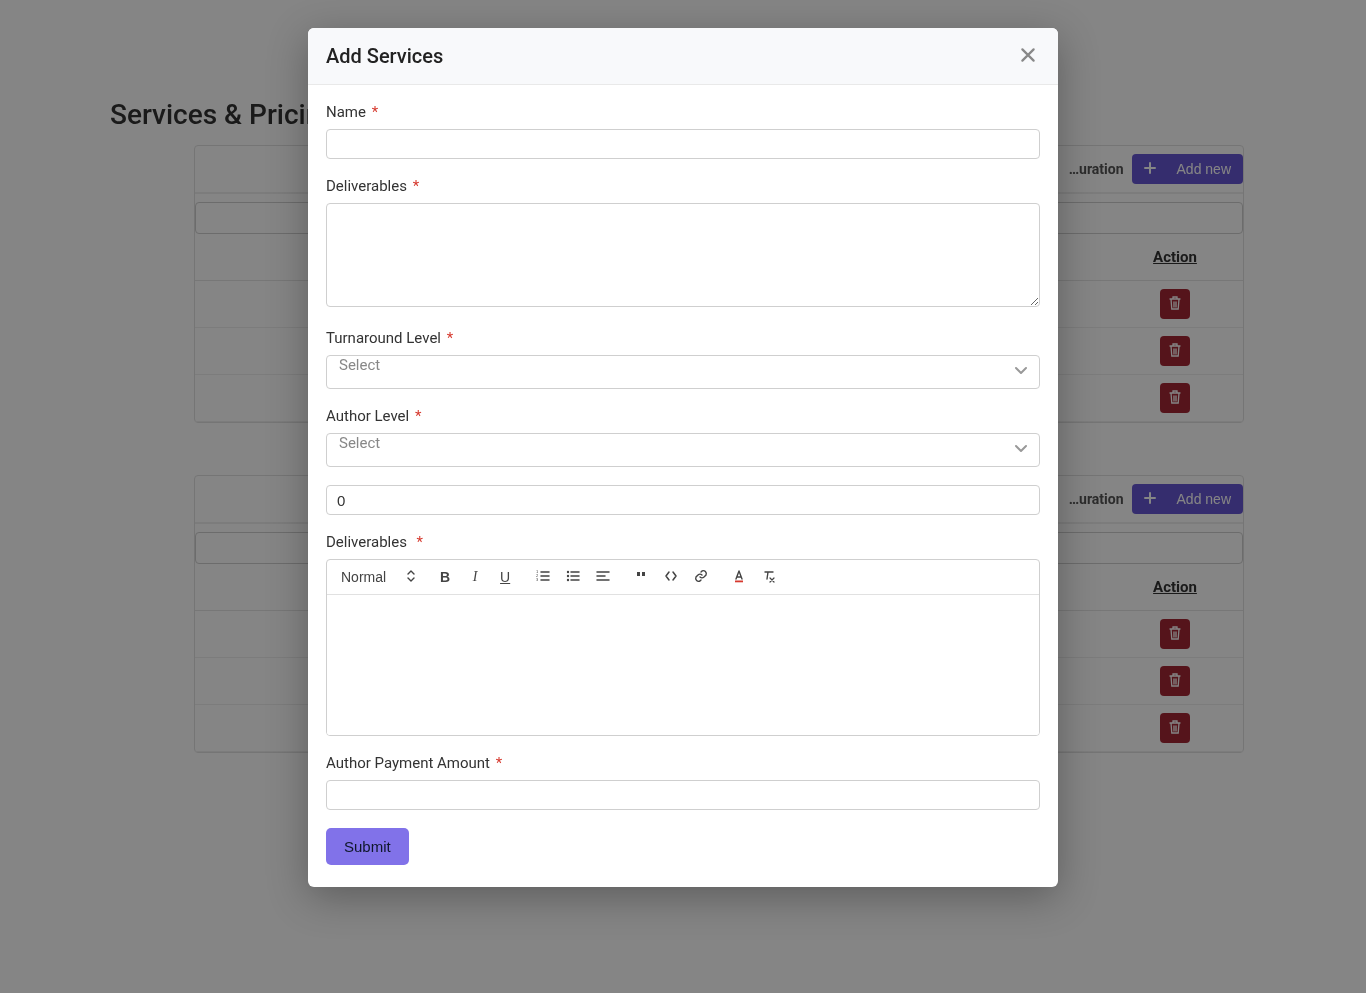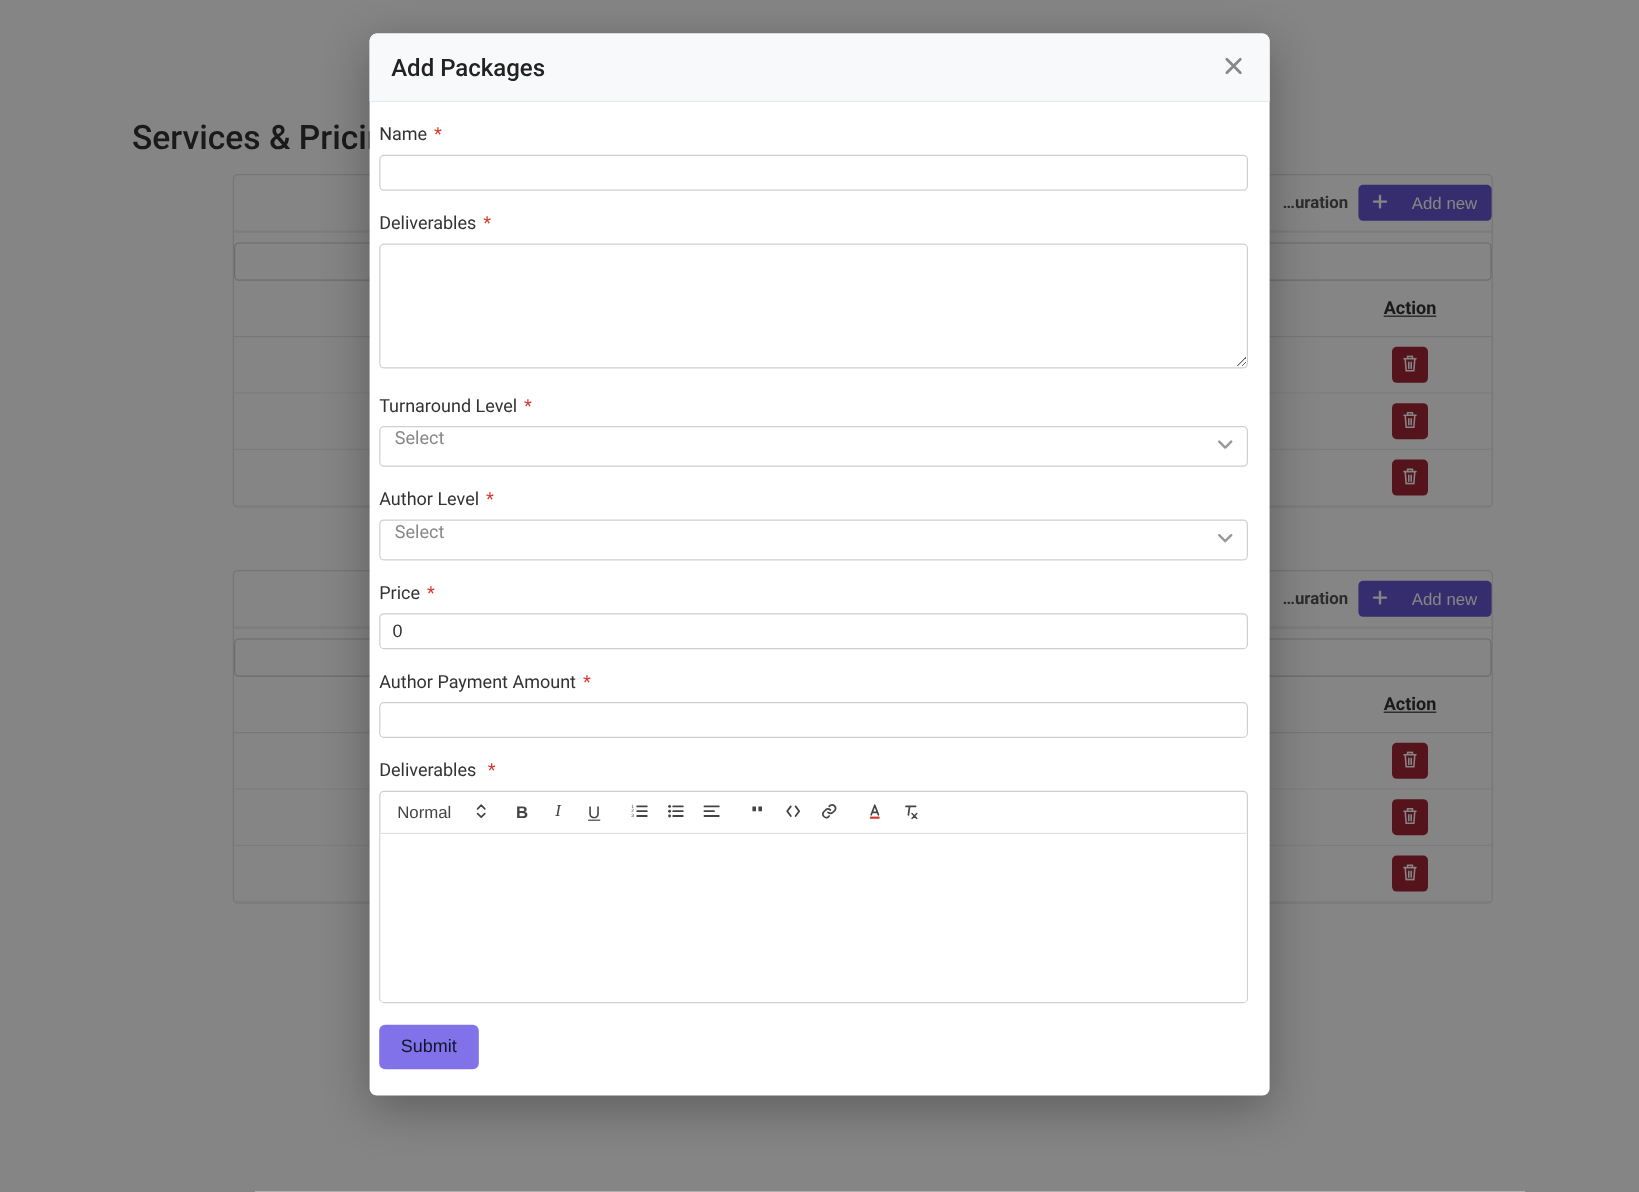--- a/index.html
+++ b/index.html
@@ -129,21 +129,21 @@
   color: #222;
 }
 .close-x {
   width: 24px; height: 24px;
   background: none; border: none;
   color: #888;
   cursor: pointer;
 }
 .close-x svg { width: 18px; height: 18px; }
 .modal-body {
-  padding: 18px 18px 22px 8px;
+  padding: 18px 18px 22px 18px;
 }
 .form-group { margin-bottom: 18px; }
 .form-label {
   display: block;
   font-size: 15px;
   color: #333;
   margin-bottom: 8px;
 }
 .req { color: #d6392e; margin-left: 2px; }
 .form-input, .form-textarea {
@@ -309,21 +309,21 @@
               </svg></span>
           </button></div>
     </div>
   </div>
 </div>
 
 <div class="overlay"></div>
 
 <div class="modal">
   <div class="modal-header">
-    <div class="modal-title">Add Packages</div>
+    <div class="modal-title">Add Services</div>
     <button class="close-x">
       <span>
         <svg viewBox="0 0 16 16">
             <path d="M3 3l10 10M13 3L3 13" stroke="#888" stroke-width="2" stroke-linecap="round"></path>
           </svg>
       </span>
     </button>
   </div>
   <div class="modal-body">
 
@@ -367,33 +367,21 @@
         <span>Select</span>
         <span class="chev">
           <svg width="16" height="16" viewBox="0 0 16 16">
               <path d="M3 6l5 5 5-5" stroke="#999" stroke-width="2" fill="none" stroke-linecap="round" stroke-linejoin="round"></path>
             </svg>
         </span>
       </div>
     </div>
 
     <div class="form-group">
-      <label class="form-label">
-        <span>Price</span>
-        <span class="req">*</span>
-      </label>
       <input class="form-input" type="text" value="0" style="">
-    </div>
-
-    <div class="form-group">
-      <label class="form-label">
-        <span>Author Payment Amount</span>
-        <span class="req">*</span>
-      </label>
-      <input class="form-input" type="text" value="" style="">
     </div>
 
     <div class="form-group">
       <label class="form-label">
         <span>Deliverables</span>
         &nbsp;<span class="req">*</span>
       </label>
       <div class="editor-wrap">
         <div class="editor-toolbar">
           <button class="normal">
@@ -461,18 +449,26 @@
                     <path d="M3 3h8M6 3l-1 7" stroke="#444" stroke-width="1.4" stroke-linecap="round"></path>
                     <path d="M8 9l4 4M12 9l-4 4" stroke="#444" stroke-width="1.2" stroke-linecap="round"></path>
                   </svg></span>
             </button>
           </div>
         </div>
         <div class="editor-area" contenteditable="true" style=""></div>
       </div>
     </div>
 
+    <div class="form-group">
+      <label class="form-label">
+        <span>Author Payment Amount</span>
+        <span class="req">*</span>
+      </label>
+      <input class="form-input" type="text" value="" style="">
+    </div>
+
     <button class="btn-submit">
       <span>Submit</span>
     </button>
 
   </div>
 </div>
 
 </body></html>

